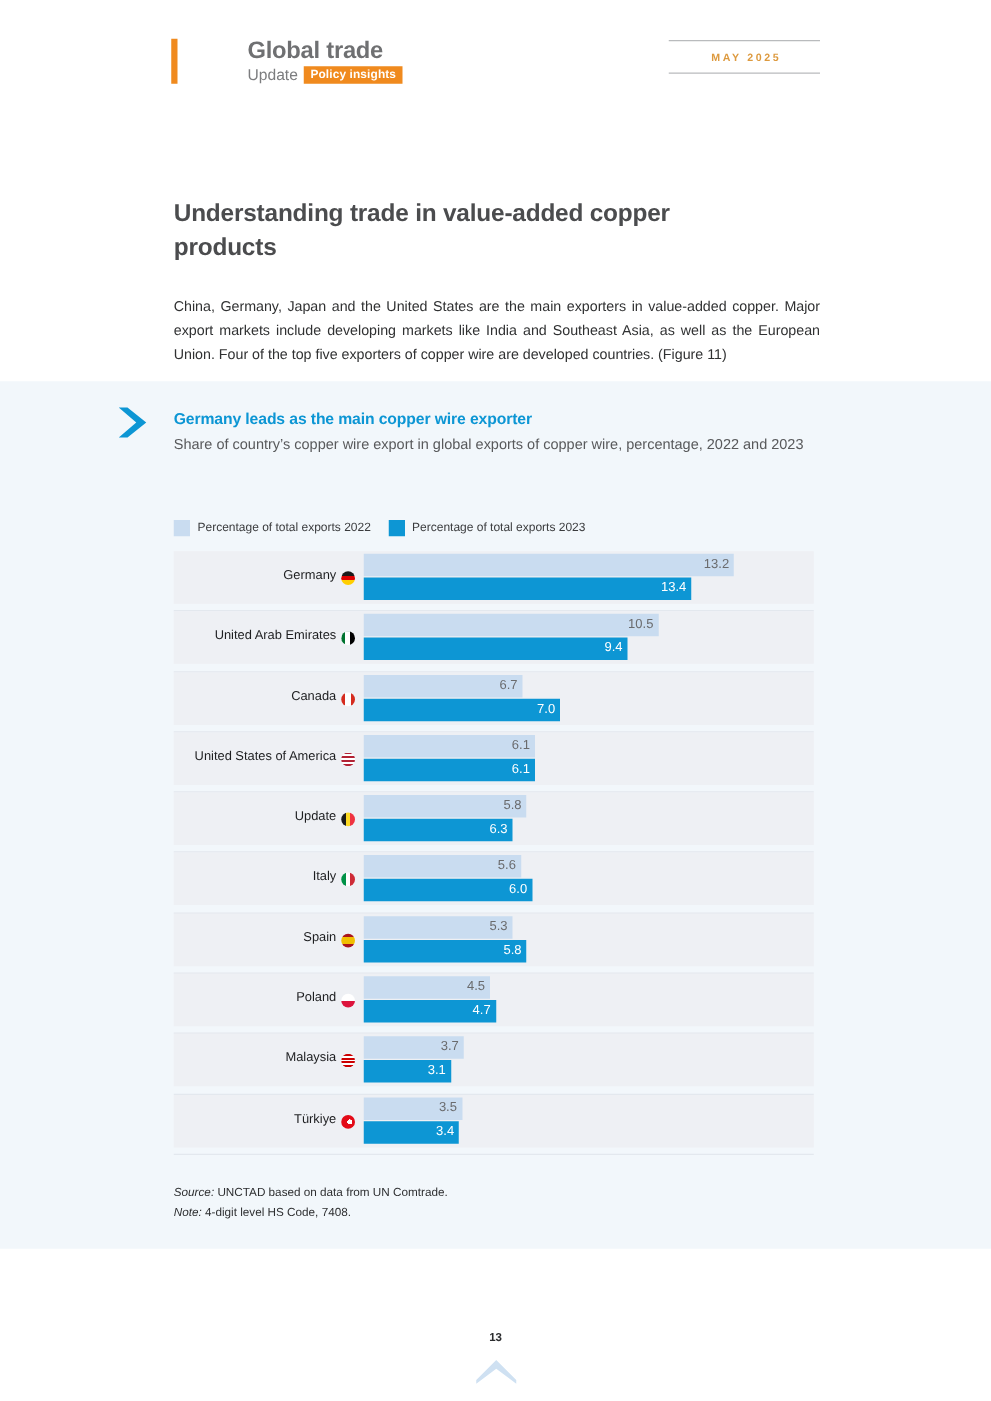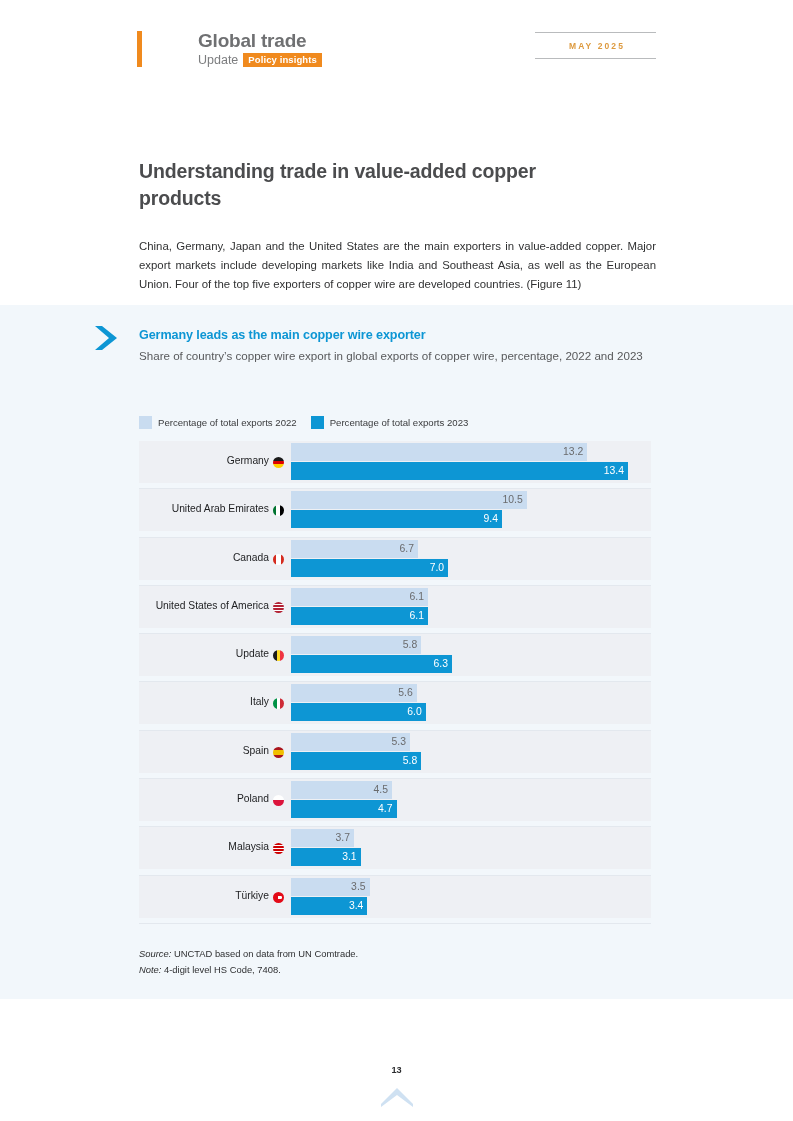--- a/index.html
+++ b/index.html
@@ -208,21 +208,21 @@
       <div class="row-band"></div>
       <div class="row-sep"></div>
       <div class="row-label">
         <span class="cname">Germany</span>
         <span class="flag" style="background: linear-gradient(rgb(26, 26, 26) 0px, rgb(26, 26, 26) 33.3%, rgb(221, 0, 0) 33.3%, rgb(221, 0, 0) 66.6%, rgb(255, 206, 0) 66.6%) 0% 0% / cover;"></span>
       </div>
       <div class="bars">
         <div class="bar y2022" style="width: 296.34px;">
           <span class="bar-val">13.2</span>
         </div>
-        <div class="bar y2023" style="width: 337px; text-align: center;">
+        <div class="bar y2023" style="width: 262px; text-align: center;">
           <span class="bar-val">13.4</span>
         </div>
       </div>
     </div>
     <div class="chart-row">
       <div class="row-band"></div>
       <div class="row-sep"></div>
       <div class="row-label">
         <span class="cname">United Arab Emirates</span>
         <span class="flag" style="background: linear-gradient(90deg, rgb(0, 115, 47) 0px, rgb(0, 115, 47) 28%, rgb(0, 0, 0) 28%, rgb(0, 0, 0) 30%, rgb(255, 255, 255) 30%, rgb(255, 255, 255) 65%, rgb(0, 0, 0) 65%) 0% 0% / cover, linear-gradient(rgb(0, 115, 47) 0px, rgb(0, 115, 47) 33%, rgb(255, 255, 255) 33%, rgb(255, 255, 255) 66%, rgb(0, 0, 0) 66%);"></span>
@@ -272,21 +272,21 @@
       <div class="row-band"></div>
       <div class="row-sep"></div>
       <div class="row-label">
         <span class="cname">Update</span>
         <span class="flag" style="background: linear-gradient(90deg, rgb(26, 26, 26) 0px, rgb(26, 26, 26) 33%, rgb(253, 218, 36) 33%, rgb(253, 218, 36) 66%, rgb(239, 51, 64) 66%) 0% 0% / cover;"></span>
       </div>
       <div class="bars">
         <div class="bar y2022" style="width: 130.21px;">
           <span class="bar-val">5.8</span>
         </div>
-        <div class="bar y2023" style="width: 161px;">
+        <div class="bar y2023" style="width: 119px;">
           <span class="bar-val">6.3</span>
         </div>
       </div>
     </div>
     <div class="chart-row">
       <div class="row-band"></div>
       <div class="row-sep"></div>
       <div class="row-label">
         <span class="cname">Italy</span>
         <span class="flag" style="background: linear-gradient(90deg, rgb(0, 146, 70) 0px, rgb(0, 146, 70) 33%, rgb(255, 255, 255) 33%, rgb(255, 255, 255) 66%, rgb(206, 43, 55) 66%) 0% 0% / cover;"></span>
@@ -333,21 +333,21 @@
       </div>
     </div>
     <div class="chart-row">
       <div class="row-band"></div>
       <div class="row-sep"></div>
       <div class="row-label">
         <span class="cname">Malaysia</span>
         <span class="flag" style="background: repeating-linear-gradient(rgb(204, 0, 1) 0px, rgb(204, 0, 1) 14%, rgb(255, 255, 255) 14%, rgb(255, 255, 255) 28%) 0% 0% / cover;"></span>
       </div>
       <div class="bars">
-        <div class="bar y2022" style="width: 63px;">
+        <div class="bar y2022" style="width: 80px;">
           <span class="bar-val">3.7</span>
         </div>
         <div class="bar y2023" style="width: 69.595px;">
           <span class="bar-val">3.1</span>
         </div>
       </div>
     </div>
     <div class="chart-row">
       <div class="row-band"></div>
       <div class="row-sep"></div>

